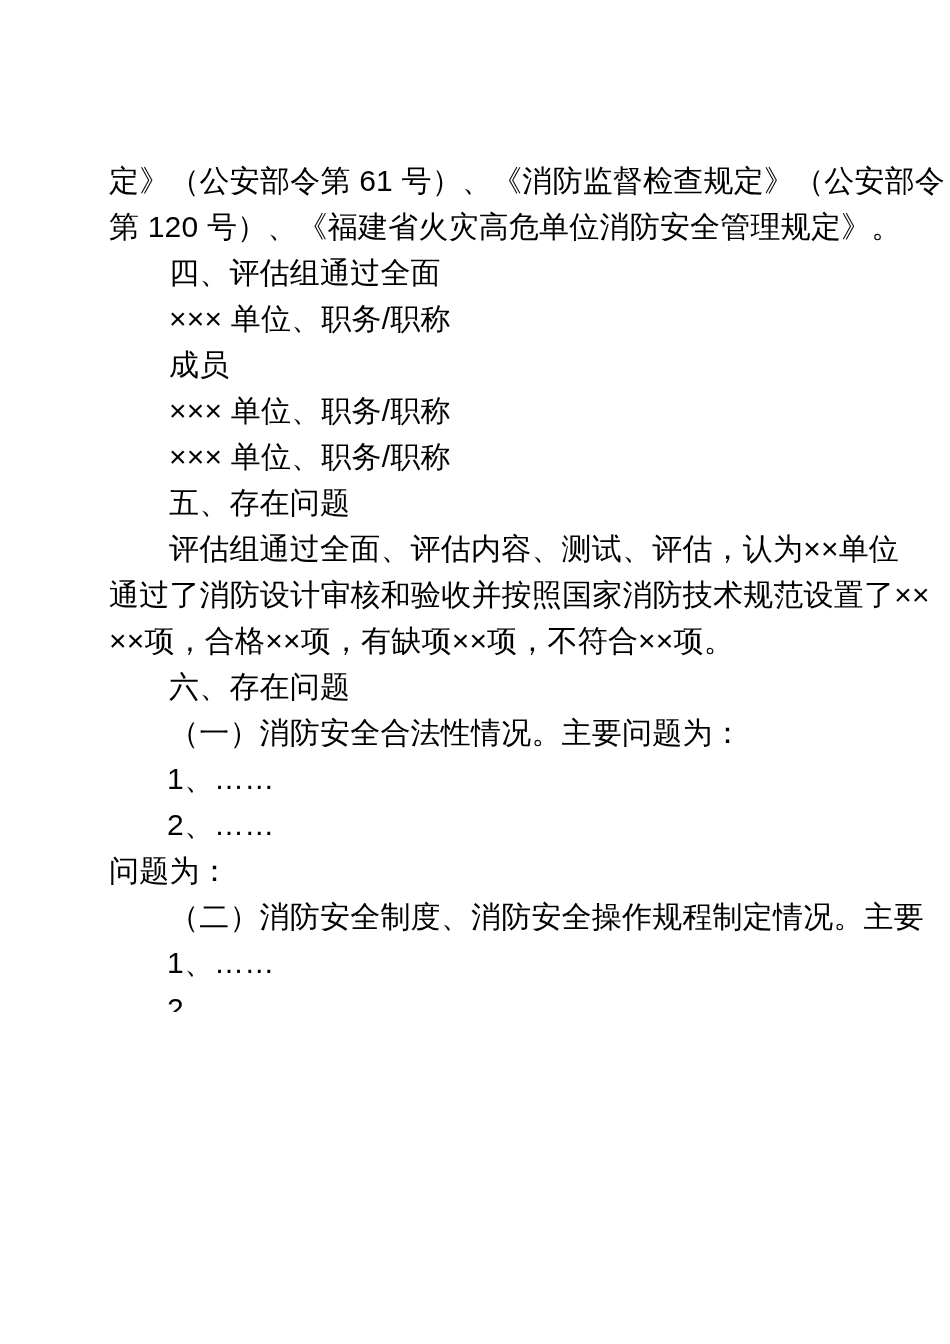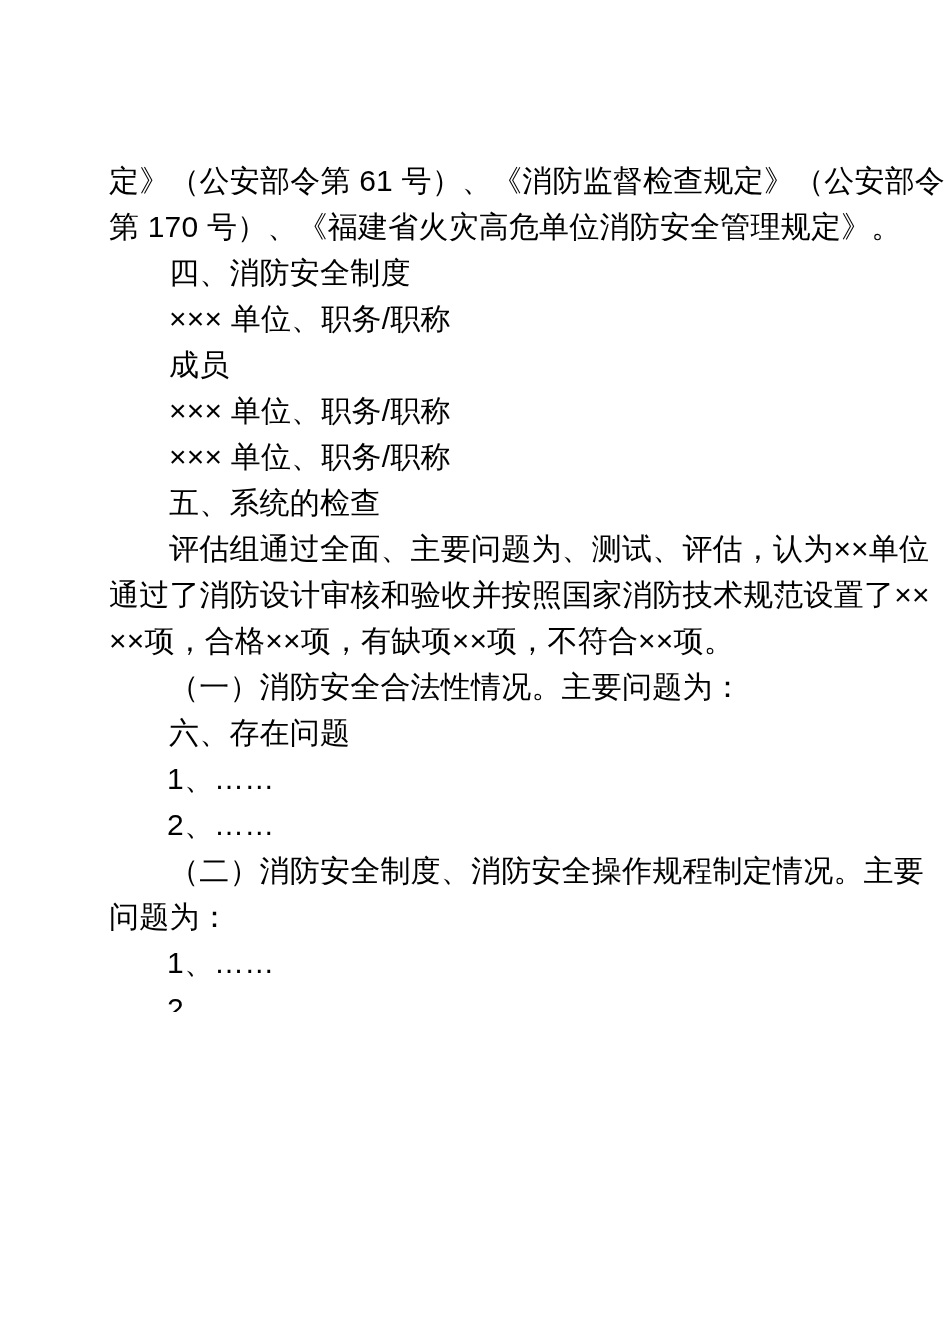--- a/index.html
+++ b/index.html
@@ -48,53 +48,53 @@
   }
 </style>
 </head>
 <body>
 
 <div class="page">
   <div class="doc-body">
 
     <div class="line">定》（公安部令第 61 号）、《消防监督检查规定》（公安部令</div>
 
-    <div class="line">第 170 号）、《福建省火灾高危单位消防安全管理规定》。</div>
+    <div class="line">第 120 号）、《福建省火灾高危单位消防安全管理规定》。</div>
 
-    <div class="line indent">四、消防安全制度</div>
+    <div class="line indent">四、评估组通过全面</div>
 
 
     <div class="line indent">××× 单位、职务/职称</div>
 
     <div class="line indent">成员</div>
 
     <div class="line indent">××× 单位、职务/职称</div>
 
     <div class="line indent">××× 单位、职务/职称</div>
 
-    <div class="line indent">五、系统的检查</div>
+    <div class="line indent">五、存在问题</div>
 
-    <div class="line indent">评估组通过全面、主要问题为、测试、评估，认为××单位</div>
+    <div class="line indent">评估组通过全面、评估内容、测试、评估，认为××单位</div>
 
     <div class="line">通过了消防设计审核和验收并按照国家消防技术规范设置了××</div>
 
 
     <div class="line">××项，合格××项，有缺项××项，不符合××项。</div>
 
+    <div class="line indent">六、存在问题</div>
+
     <div class="line indent">（一）消防安全合法性情况。主要问题为：</div>
-
-    <div class="line indent">六、存在问题</div>
 
     <div class="line indent-num">1、……</div>
 
     <div class="line indent-num">2、……</div>
 
+    <div class="line">问题为：</div>
+
     <div class="line indent">（二）消防安全制度、消防安全操作规程制定情况。主要</div>
-
-    <div class="line">问题为：</div>
 
     <div class="line indent-num">1、……</div>
 
     <div class="line indent-num">2、……</div>
 
     <div class="line indent">（三）…………情况。</div>
 
   </div>
 </div>
 

